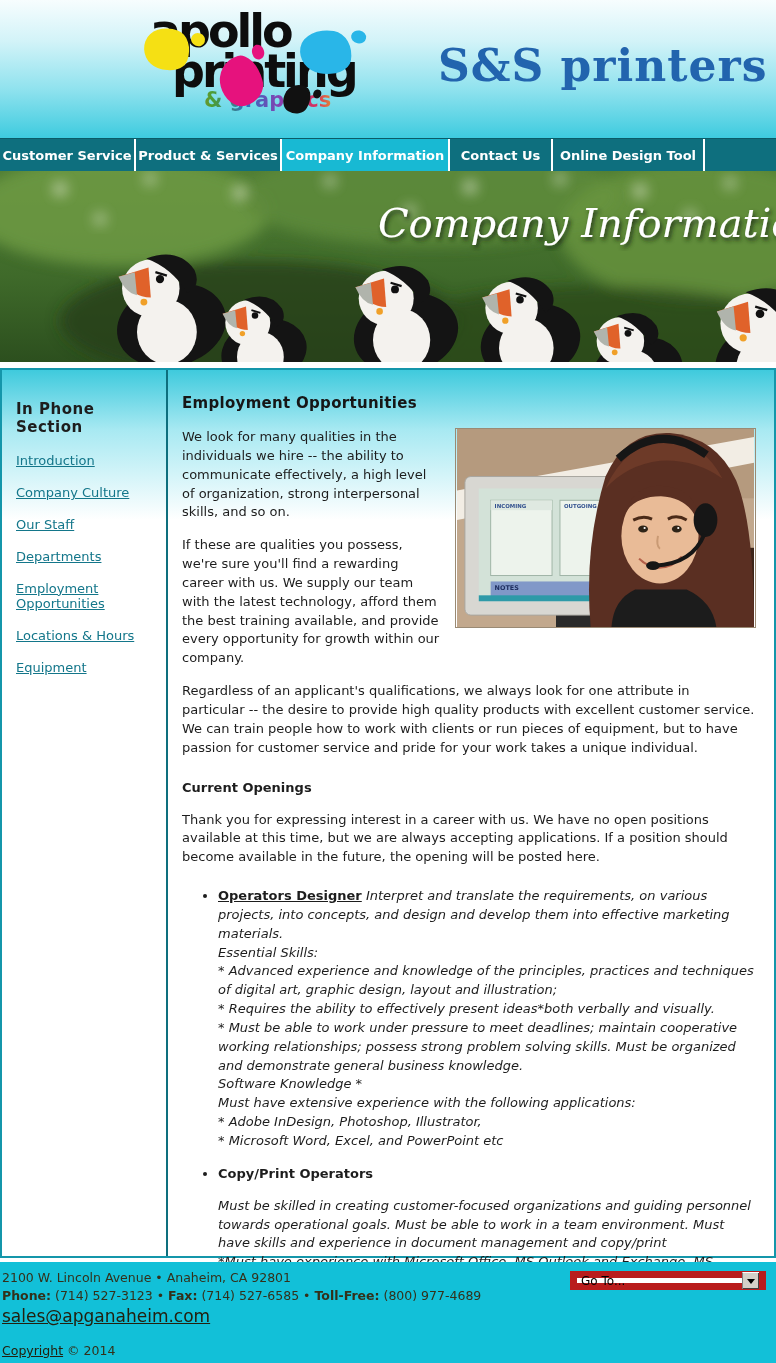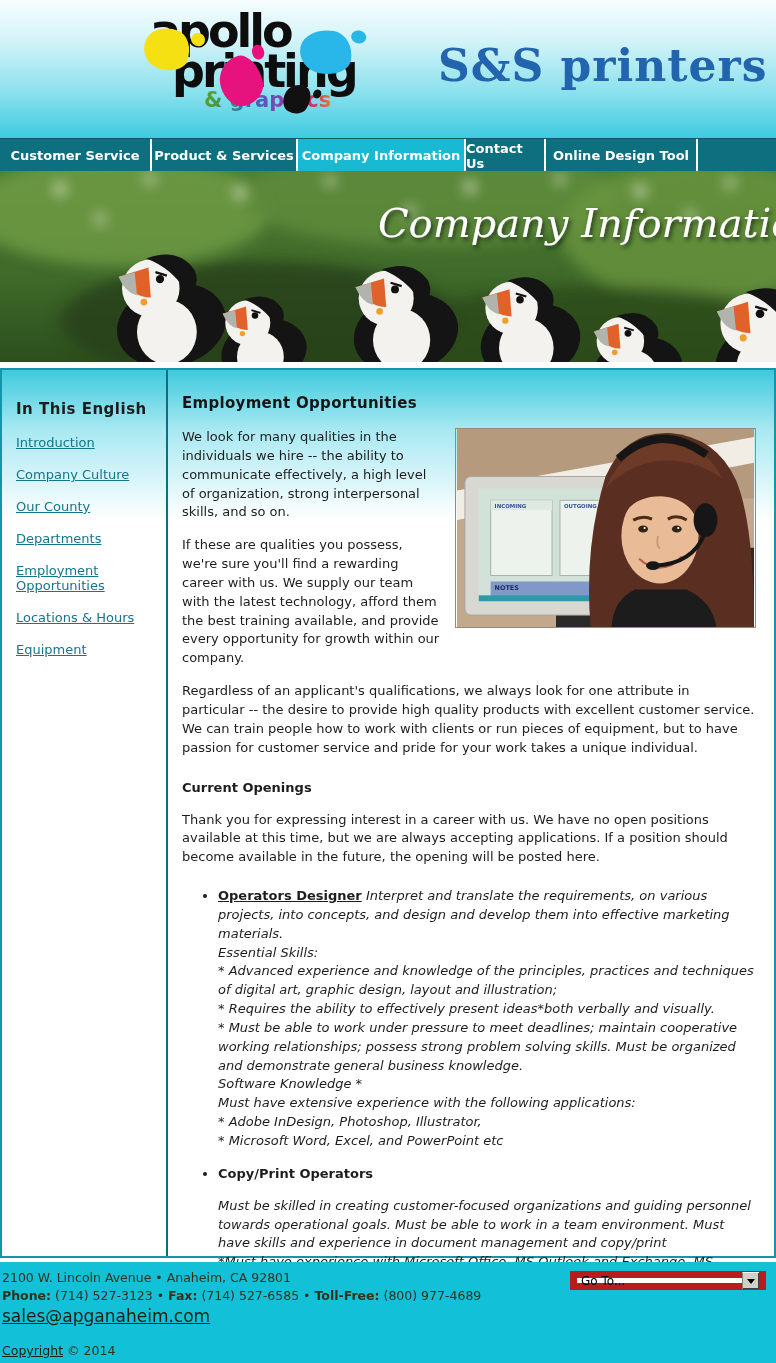--- a/index.html
+++ b/index.html
@@ -21,22 +21,22 @@
   .splat-magenta { left:78px; top:44px; width:42px; height:50px; background:#e6127d; transform:rotate(-15deg); }
   .splat-cyan { left:158px; top:18px; width:52px; height:44px; background:#29b6e8; transform:rotate(10deg); }
   .splat-black { left:142px; top:72px; width:26px; height:30px; background:#111; transform:rotate(30deg); }
   .ss-logo { position:absolute; left:438px; top:40px; font-family:"DejaVu Serif", serif; font-weight:bold;
              font-size:44px; color:#2264ae; letter-spacing:1px; }
 
   
   .nav { height:33px; background:#0e6f7e; display:flex; border-top:1px solid #0b5b68; }
   .nav-tab { height:33px; display:flex; align-items:center; justify-content:center; color:#fff; font-size:13px; font-weight:bold;
              border-right:2px solid #fff; text-decoration:none; cursor:pointer; }
-  .nav-tab.t0 { width:152px;text-align:center; } .nav-tab.t1 { width:146px; } .nav-tab.t2 { width:168px; }
-  .nav-tab.t3 { width:80px; } .nav-tab.t4 { width:152px; }
+  .nav-tab.t0 { width:136px;text-align:center; } .nav-tab.t1 { width:146px; } .nav-tab.t2 { width:168px; }
+  .nav-tab.t3 { width:103px; } .nav-tab.t4 { width:152px; }
   .nav-tab.active { background:#18b9d3; }
   .nav-fill { flex:1; }
 
   
   .hero { height:191px; position:relative; }
   .hero svg { display:block; }
 
   
   .content { height:890px; margin-top:6px; display:flex;
              border:2px solid #1496aa; border-top-color:#1496aa;
@@ -150,24 +150,24 @@
       <use href="#puffin" transform="translate(395,125) scale(1.1)"></use>
       <use href="#puffin" transform="translate(520,135) scale(1.05)"></use>
       <use href="#puffin" transform="translate(628,168) scale(0.95)"></use>
       <use href="#puffin" transform="translate(760,150) scale(1.2)"></use>
       <text x="378" y="66" font-family="DejaVu Serif, serif" font-style="italic" font-size="40" fill="#ffffff" filter="url(#ds)">Company Information</text>
     </svg>
   </div>
 
   <div class="content">
     <div class="sidebar">
-      <div class="sidebar-heading">In This English</div>
+      <div class="sidebar-heading">In Phone Section</div>
       <a class="side-link">Introduction</a>
       <a class="side-link">Company Culture</a>
-      <a class="side-link">Our County</a>
+      <a class="side-link">Our Staff</a>
       <a class="side-link">Departments</a>
       <a class="side-link">Employment Opportunities</a>
       <a class="side-link">Locations &amp; Hours</a>
       <a class="side-link">Equipment</a>
     </div>
 
     <div class="main">
       <div class="main-heading">Employment Opportunities</div>
 
       <svg class="photo" viewBox="0 0 300 200">

